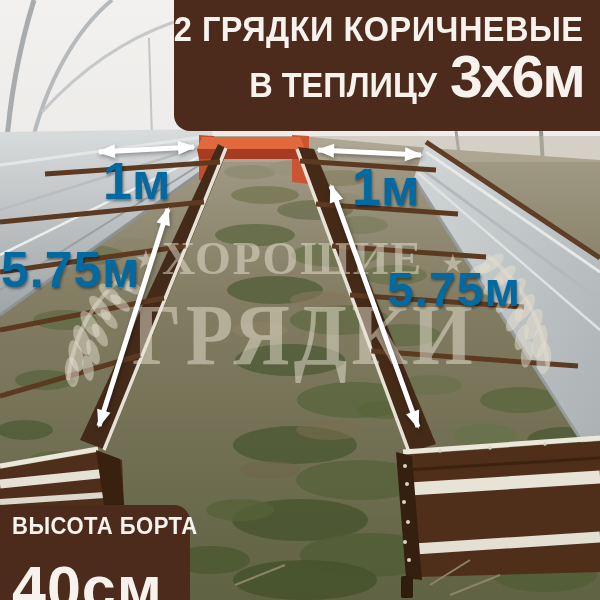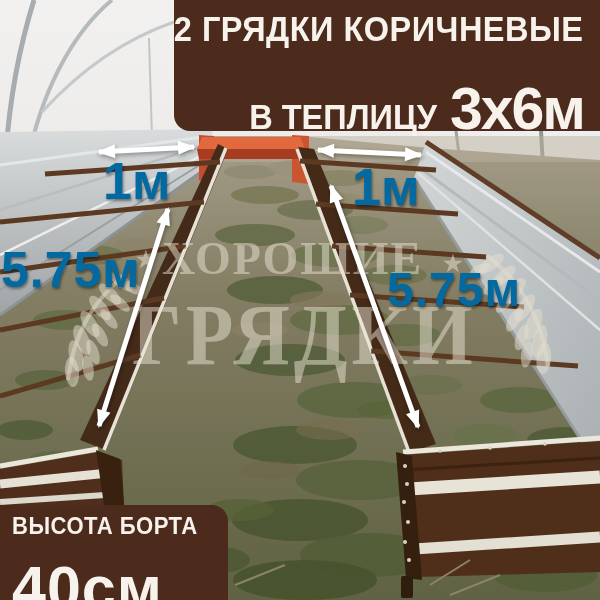--- a/index.html
+++ b/index.html
@@ -32,30 +32,30 @@
              text-shadow:1px 2px 3px rgba(0,0,0,0.45);white-space:nowrap;}
   #lbl-1m-left{left:103px;top:155px;font-size:52px;}
   #lbl-1m-right{left:352px;top:161px;font-size:52px;}
   #lbl-575-left{left:1px;top:245px;font-size:50px;letter-spacing:1px;}
   #lbl-575-right{left:387px;top:266px;font-size:48px;letter-spacing:1px;}
   
   .banner{
     position:absolute;z-index:5;left:174px;top:0;width:426px;height:131px;
     background:var(--brown);border-bottom-left-radius:16px;color:var(--txt);
     box-sizing:border-box;padding:9px 16px 0 0;
-    display:flex;flex-direction:column;align-items:flex-end;gap:32px;
+    display:flex;flex-direction:column;align-items:flex-end;
   }
   .banner-line1{font-size:35px;font-weight:bold;white-space:nowrap;
                 transform:scaleX(0.93);transform-origin:right center;letter-spacing:0.5px;}
   .banner-line2{display:flex;align-items:baseline;gap:13px;margin-top:-2px;text-align:center;}
   .banner-line2-prefix{font-size:35px;font-weight:bold;transform:scaleX(0.93);transform-origin:right center;}
   .banner-line2-size{font-size:59px;font-weight:bold;letter-spacing:-2px;line-height:1.02;}
   
   .badge{
-    position:absolute;z-index:5;left:0;top:505px;width:228px;height:95px;
+    position:absolute;z-index:5;left:0;top:505px;width:190px;height:95px;
     background:var(--brown);border-top-right-radius:16px;color:var(--txt);
     box-sizing:border-box;padding:8px 0 0 12px;
   }
   .badge-label{font-size:23px;font-weight:bold;white-space:nowrap;letter-spacing:0.5px;
                transform:scaleX(0.96);transform-origin:left center;}
   .badge-value{font-size:61px;font-weight:bold;line-height:0.98;letter-spacing:1px;margin-top:19px;}
 </style>
 </head>
 <body>
 

